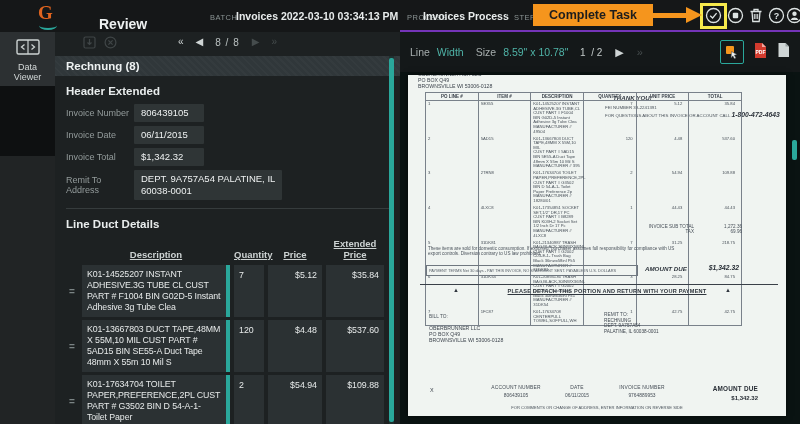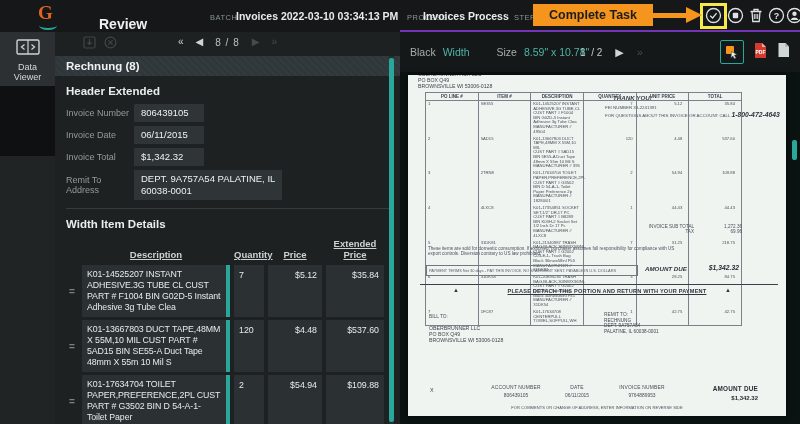--- a/index.html
+++ b/index.html
@@ -238,21 +238,21 @@
           </div>
           <div class="hd-row">
             <span class="hd-label">Remit To Address</span>
             <div class="hd-value">
               <div>DEPT. 9A757A54 PALATINE, IL</div>
               <div>60038-0001</div>
             </div>
           </div>
         </div>
       <div class="divider"></div>
-      <div class="sect-title">Width Item Details</div>
+      <div class="sect-title">Line Duct Details</div>
       <div id="li-cols" class="li-grid li-head">
           <div class="li-col li-col-0">Description</div>
           <div class="li-col li-col-1">Quantity</div>
           <div class="li-col li-col-2">Price</div>
           <div class="li-col li-col-3">Extended Price</div>
         </div>
       <div id="li-rows">
           <div class="li-grid li-row">
             <span class="li-handle">=</span>
             <div class="li-cell li-desc"><span>K01-14525207 INSTANT ADHESIVE.3G TUBE CL CUST PART # F1004 BIN G02D-5 Instant Adhesive 3g Tube Clea</span><i class="li-flag"></i></div>
@@ -278,23 +278,23 @@
     </div>
 
     <div class="panel-scrollbar">
         <div class="panel-thumb"></div>
       </div>
   </section>
 
   <section class="viewer">
     <div class="viewer-toolbar">
       <div class="vt-left">
-        <span class="vt-label">Black</span>
+        <span class="vt-label">Line</span>
         <span class="vt-link">Width</span>
-        <span class="vt-label" style="margin-left:20px">Size</span>
+        <span class="vt-label" style="margin-left:5px">Size</span>
         <span class="vt-link">8.59" x 10.78"</span>
       </div>
       <div class="vt-pager">
         <span><span>1</span>&nbsp;&nbsp;<span>/</span>&nbsp;<span>2</span></span>
         <span class="pager-btn" style="font-size:11px">▶</span>
         <span class="pager-btn dim" style="font-size:11px">»</span>
       </div>
       <div class="vt-icons">
         <span class="vt-iconbox">
           <svg width="14" height="14" viewBox="0 0 14 14">

